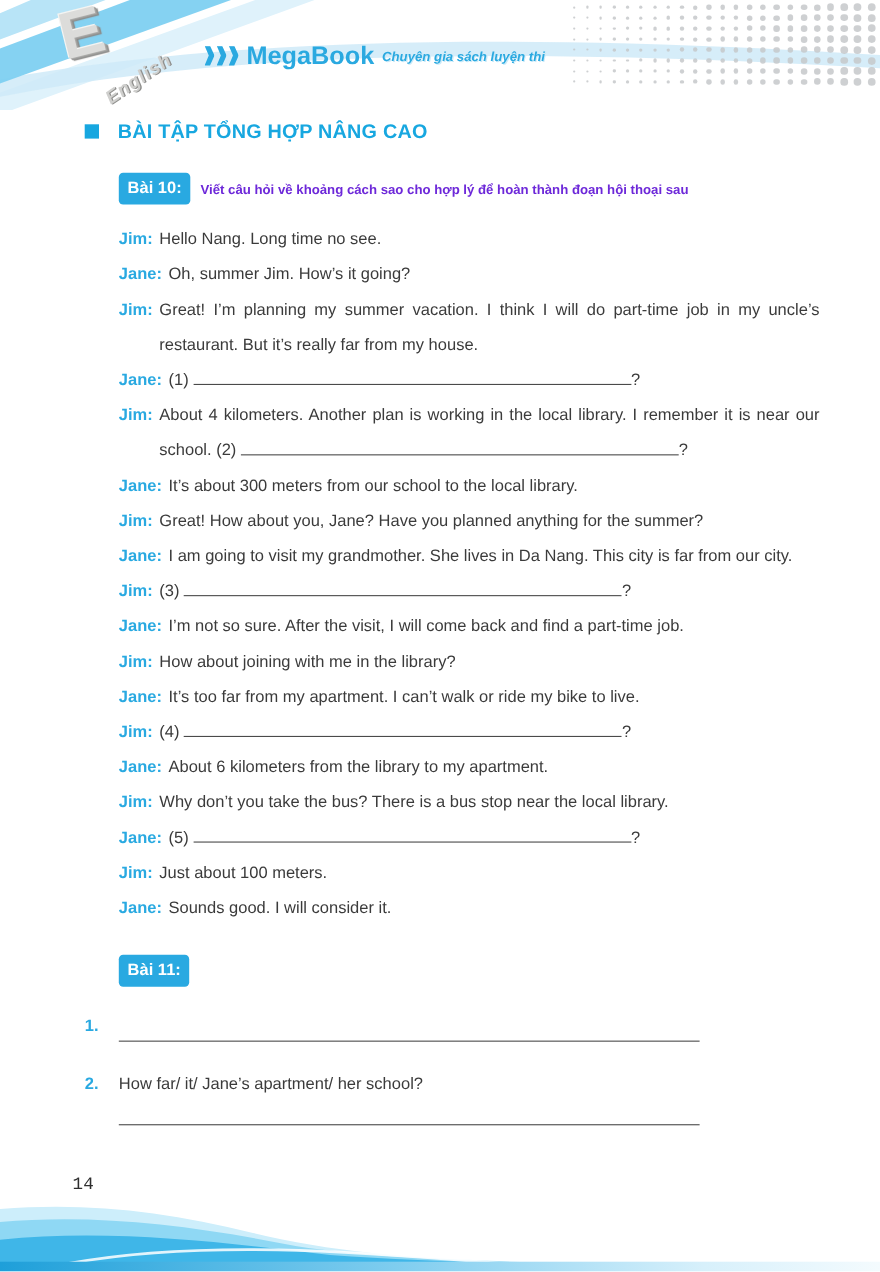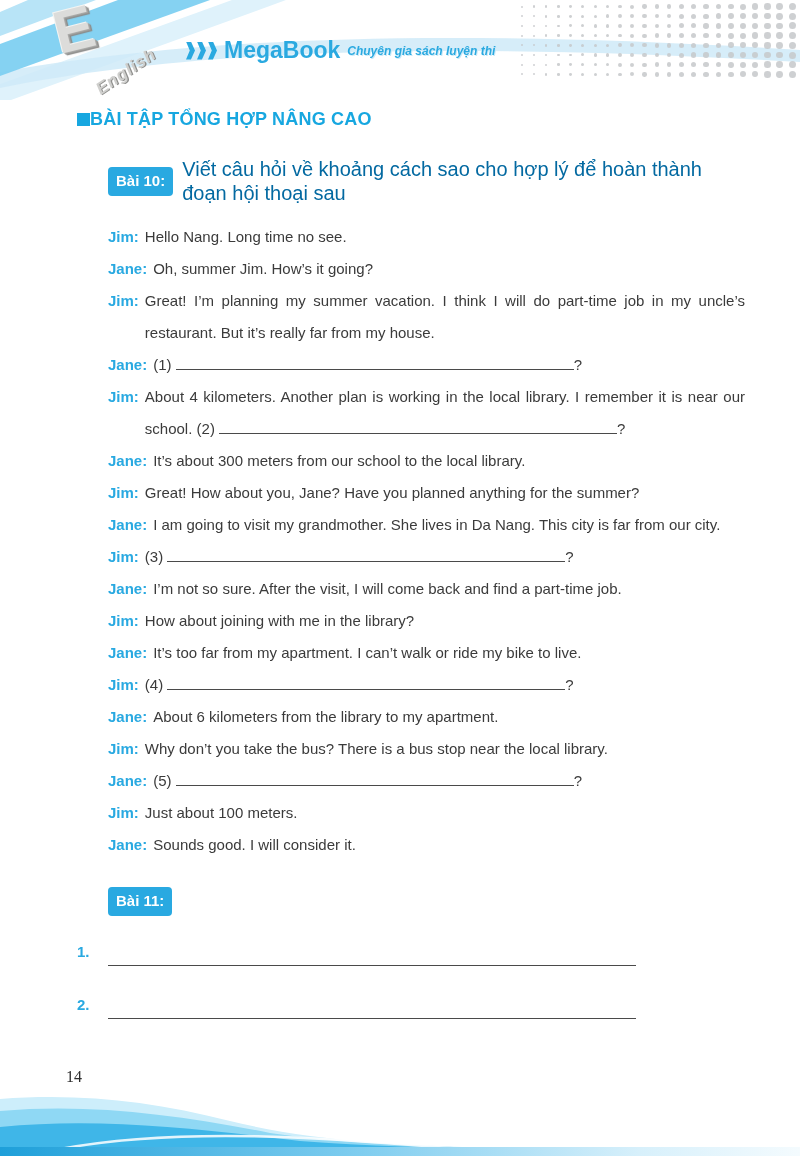--- a/index.html
+++ b/index.html
@@ -24,40 +24,40 @@
   .brand-mark{display:flex;gap:2px;align-items:center;}
   .brand-mark i{display:block;width:9px;height:18px;background:#2aa9e0;
     clip-path:polygon(0 0,55% 0,100% 50%,55% 100%,0 100%,42% 50%);}
   .brand-name{font-size:23px;font-weight:bold;color:#2aa9e0;}
   .tagline{font-size:12px;font-weight:bold;font-style:italic;color:#2aa9e0;
     text-shadow:1px 1px 0 #c9e9f8;}
   .dot-grid{position:absolute;left:518px;top:3px;width:282px;height:78px;}
   .dot-grid i{position:absolute;border-radius:50%;background:#c6c8ca;opacity:.85;}
   
   .content{position:relative;padding:107px 55px 0 77px;}
-  .section-heading{display:flex;align-items:center;line-height:24px;}
+  .section-heading{display:flex;align-items:center;gap:17px;line-height:24px;}
   .section-square{width:13px;height:13px;background:#17a7e0;flex:0 0 auto;}
   .section-title{font-size:18px;font-weight:bold;color:#17a7e0;letter-spacing:.2px;}
   .badge-row{margin:26px 0 0 31px;display:flex;align-items:center;gap:9px;line-height:24px;}
   .badge{background:#29a9e1;color:#fff;font-weight:bold;font-size:15px;
     padding:2px 8px 3px;border-radius:4px;flex:0 0 auto;}
-  .instruction{color:#0369a1;font-weight:normal;font-size:20px;}
+  .instruction{color:#6d28d9;font-weight:bold;font-size:12px;}
   .dialogue{margin:16px 0 0 31px;font-size:15px;}
   .dlg-row{display:flex;line-height:32px;}
   .speaker{font-weight:bold;color:#29a9e1;white-space:pre;padding-right:6px;flex:0 0 auto;}
   .dlg-text{flex:1;text-align:justify;}
   .blank{display:inline-block;width:398px;max-width:98%;height:1em;
     border-bottom:1.4px solid #4a4a4a;vertical-align:baseline;}
   .ex-items{margin-top:24px;}
   .ex-item{display:flex;font-size:15px;line-height:23px;margin-bottom:27px;}
   .ex-num{width:31px;font-weight:bold;color:#29a9e1;flex:0 0 auto;}
   .ex-body{flex:1;}
   .ex-rule{margin-top:24px;width:528px;border-bottom:1.4px solid #4a4a4a;height:1px;}
   
-  .page-number{position:absolute;left:66px;top:1068px;font-family:Liberation Serif, serif;
+  .page-number{position:absolute;left:66px;top:1068px;font-family:Liberation Mono, monospace;
     font-size:16px;color:#2e2e2e;}
   .bottom-wave{position:absolute;left:0;bottom:7px;}
   .bottom-band{position:absolute;left:0;bottom:0;width:800px;height:9px;
     background:linear-gradient(to right,#1e9fd9,#7fcdef 45%,#d7f0fb 80%,#f4fbfe);}
 </style>
 </head>
 <body>
 
 <div class="header">
   <svg width="800" height="100" viewBox="0 0 800 100">
@@ -378,20 +378,21 @@
   <div class="ex-item">
     <span class="ex-num">1.</span>
     <span class="ex-body">
       <span class="ex-rule" style="display:block"></span>
     </span>
   </div>
 
   <div class="ex-item">
     <span class="ex-num">2.</span>
     <span class="ex-body">
+      <span>How far/ it/ Jane’s apartment/ her school?</span>
       <span class="ex-rule" style="display:block"></span>
     </span>
   </div>
 </div>
   </div>
 
 </div>
 
 <div class="page-number">14</div>
 

